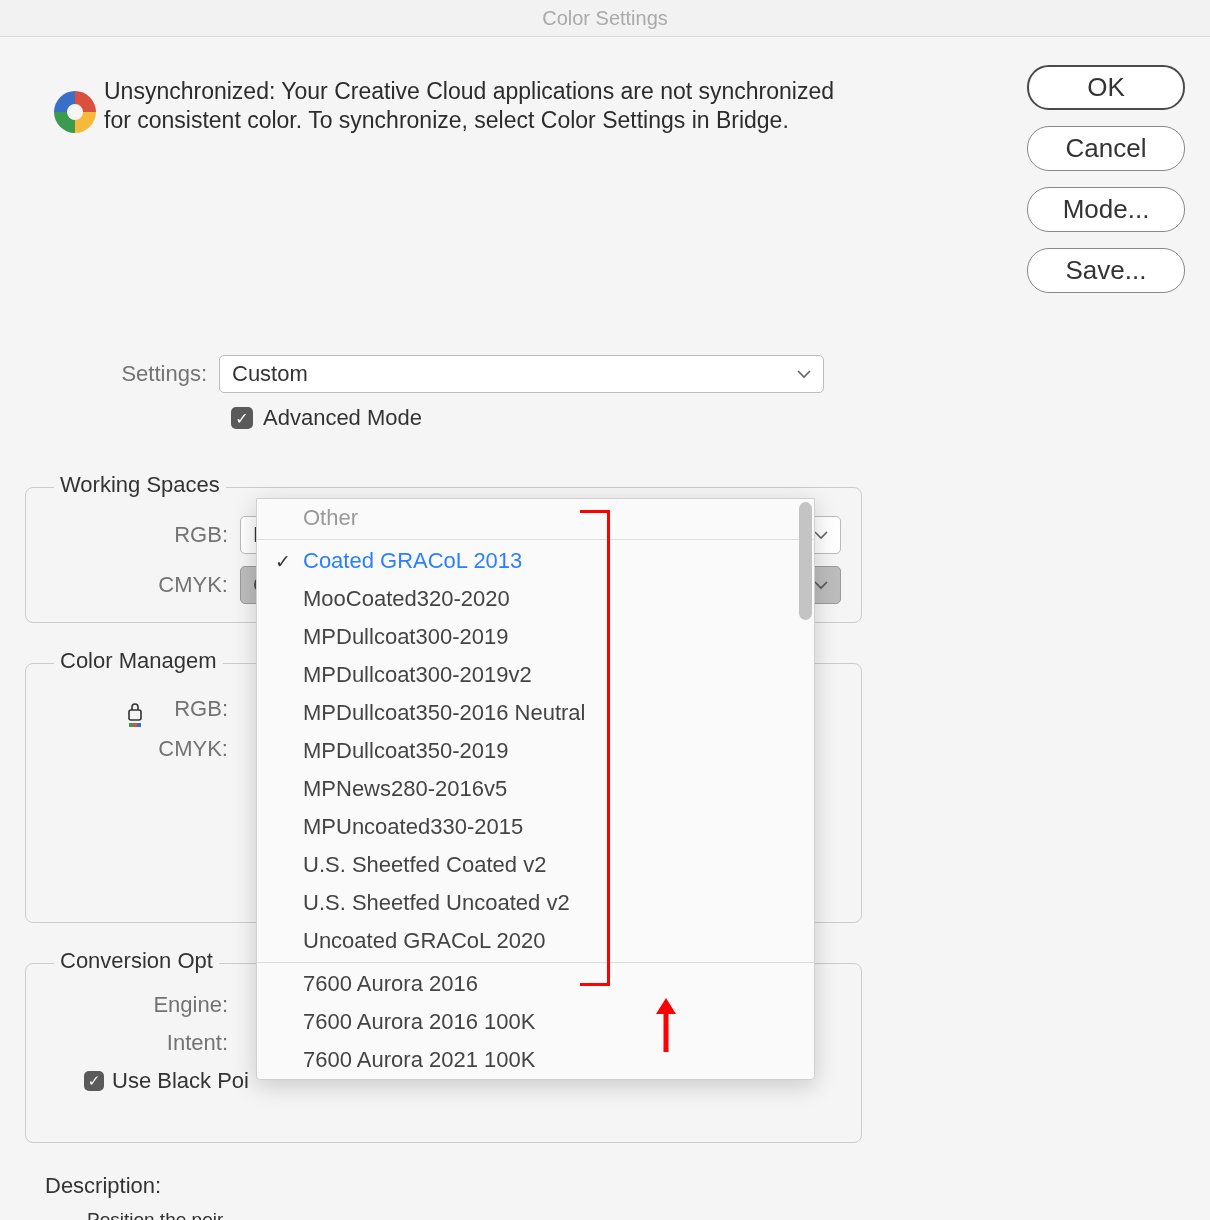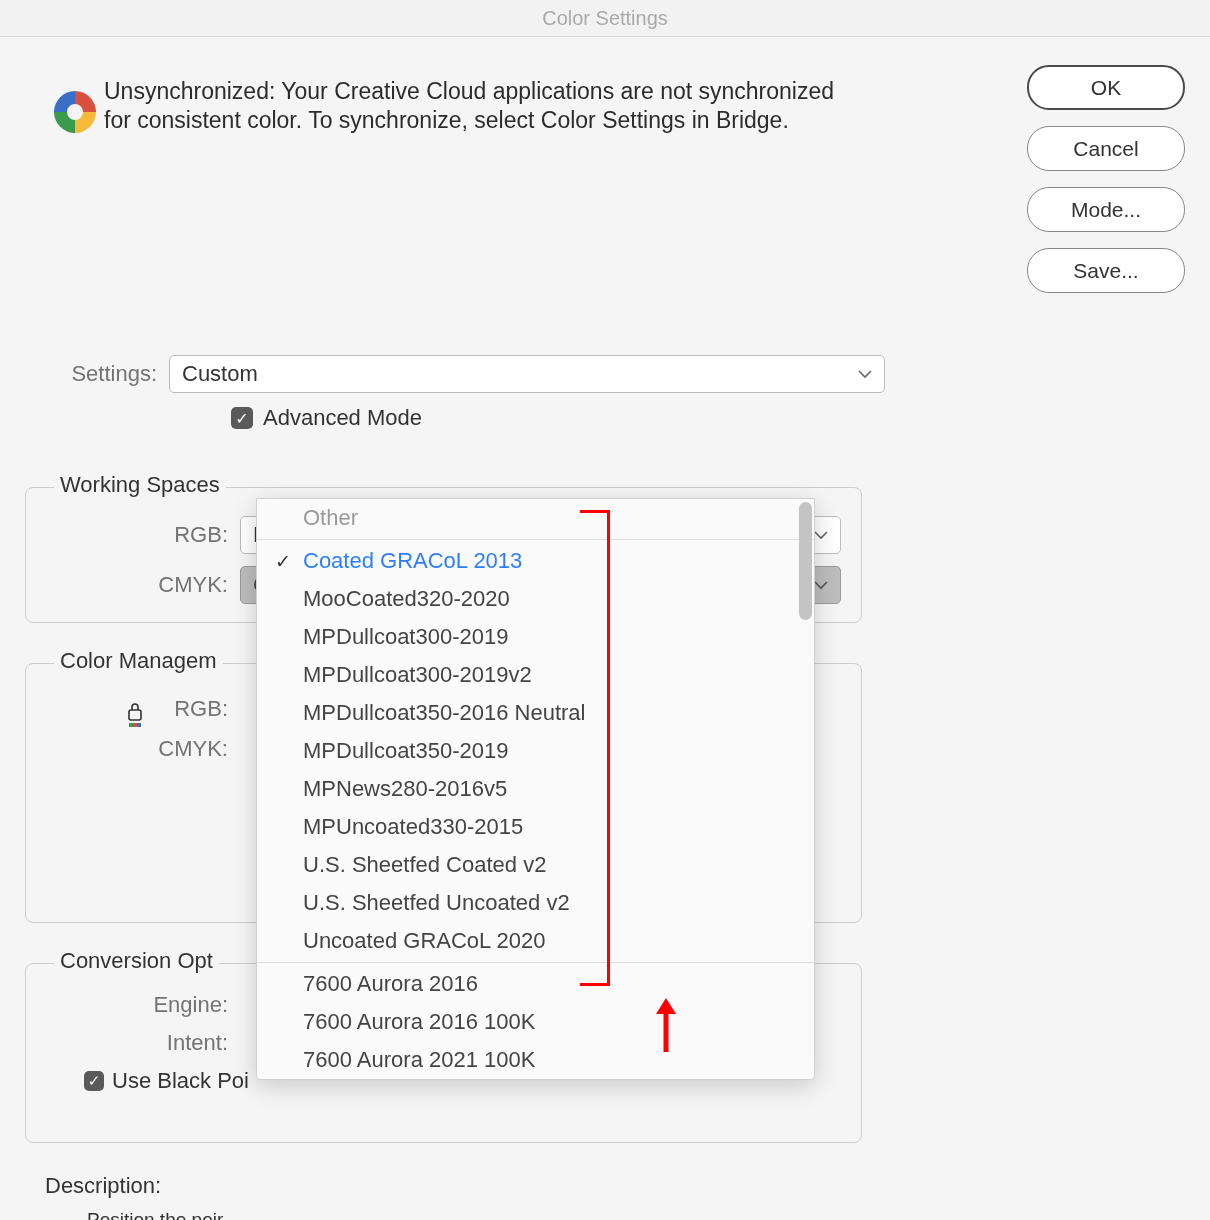--- a/index.html
+++ b/index.html
@@ -53,21 +53,21 @@
       margin-left: auto;
       margin-top: 0;
       flex-shrink: 0;
     }
     .side-btn {
       width: 158px;
       height: 45px;
       background: #fff;
       border: 1.5px solid #888;
       border-radius: 22px;
-      font-size: 21px;
+      font-size: 26px;
       color: #333;
       cursor: pointer;
     }
     .side-btn.primary {
       border: 2.5px solid #4a4a4a;
       font-weight: 500;
     }
     .box-legend {
       position: absolute;
       top: -16px;
@@ -95,21 +95,21 @@
       background: #fff;
       border: 1.5px solid #bbb;
       border-radius: 5px;
       padding: 0 36px 0 12px;
       font-size: 22px;
       text-align: left;
       color: #333;
       position: relative;
       cursor: pointer;
     }
-    .select.wide { width: 716px; flex: none; }
+    .select.wide { width: 605px; flex: none; }
     .select.active {
       background: #bdbdbd;
       border-color: #9a9a9a;
       color: #444;
     }
     .chevron {
       position: absolute;
       right: 12px;
       top: 50%;
       transform: translateY(-50%);

